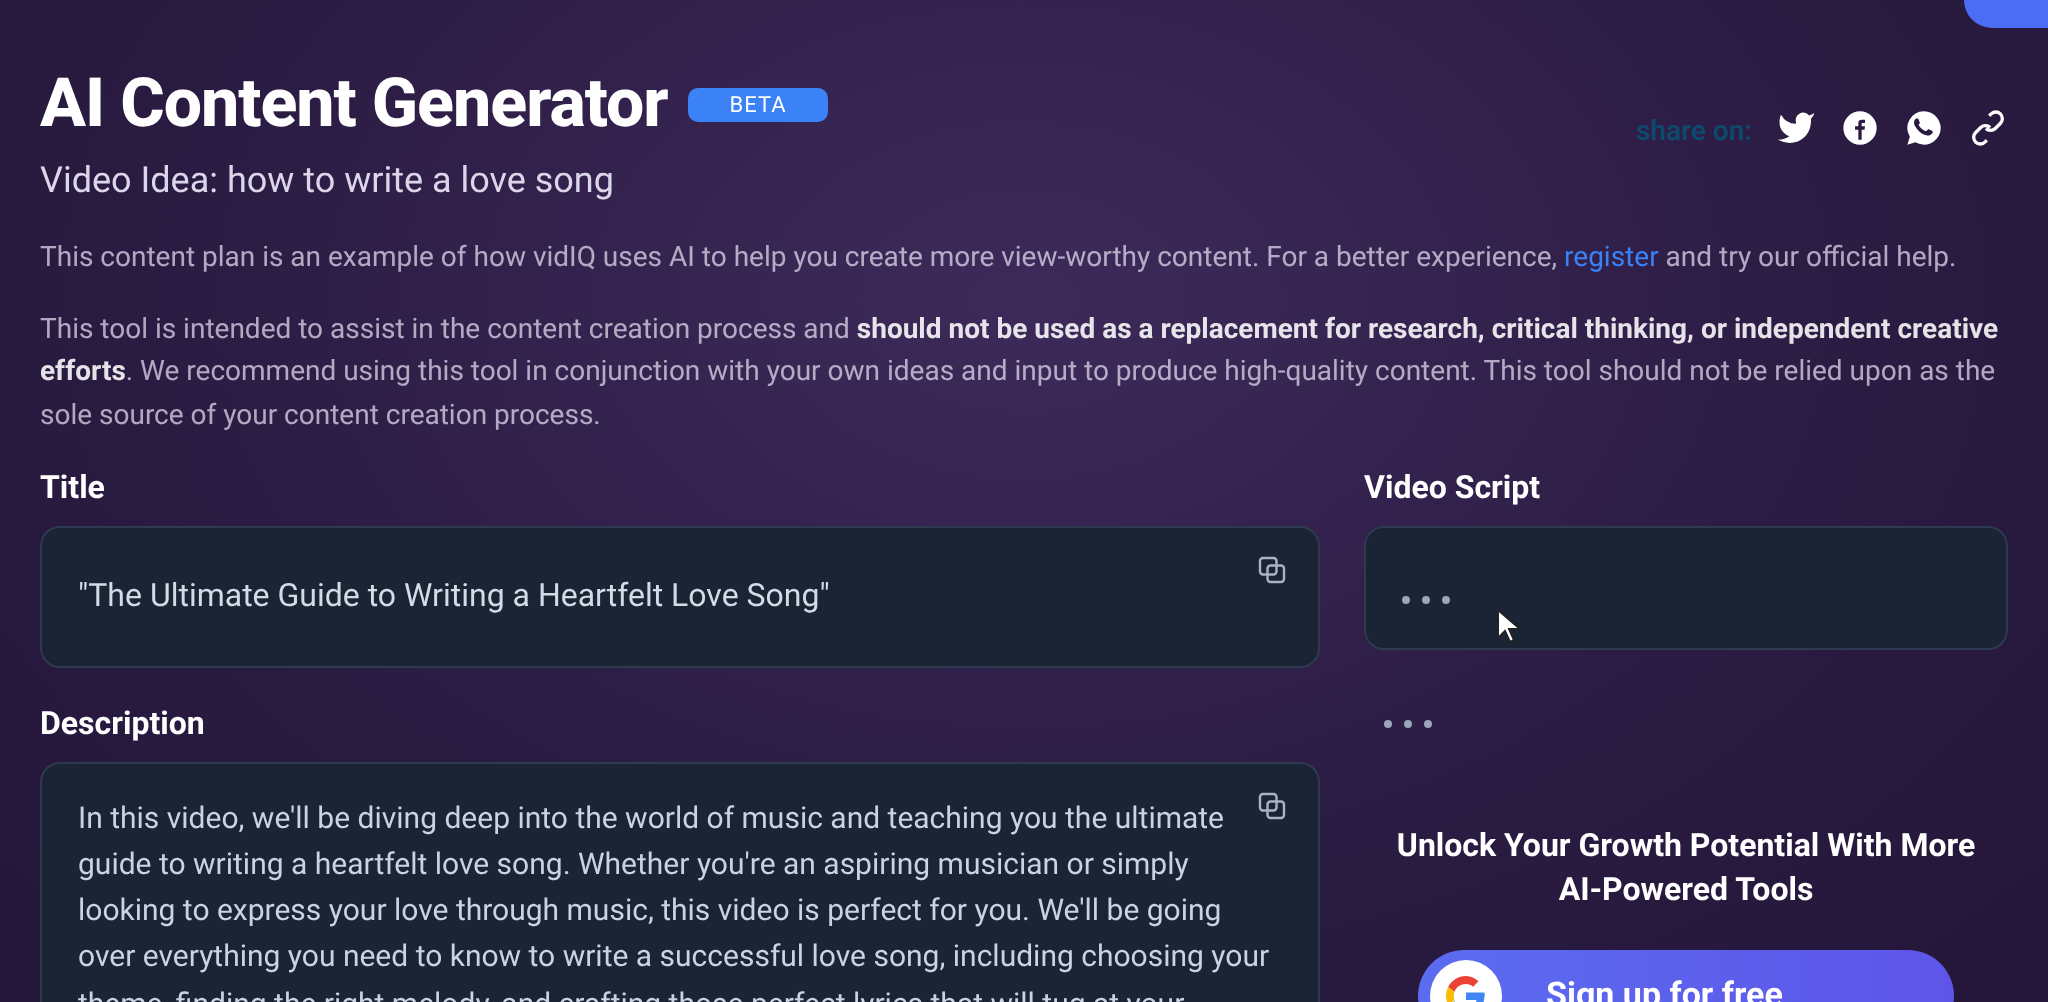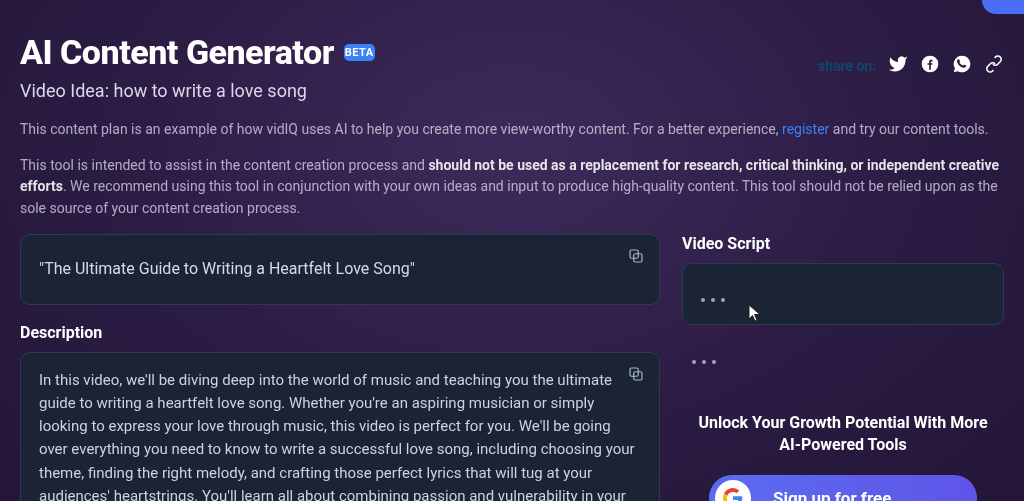--- a/index.html
+++ b/index.html
@@ -25,22 +25,22 @@
     font-weight: 800;
     display: inline-flex;
     align-items: center;
     gap: 10px;
     letter-spacing: -0.5px;
   }
   .beta {
     background: #3b82f6;
     color: #fff;
     font-size: 11px;
-    font-weight: 700;
-    padding: 2px 1px;
+    font-weight: 400;
+    padding: 2px 21px;
     border-radius: 5px;
     letter-spacing: 0.5px;
     vertical-align: middle;
   }
   .video-idea {
     font-size: 18px;
     font-weight: 400;
     color: #dcd6ea;
     margin-top: 8px;
   }
@@ -189,30 +189,31 @@
       <span>
         <svg viewBox="0 0 24 24">
             <path d="M10 13a5 5 0 0 0 7.07 0l3-3a5 5 0 1 0-7.07-7.07l-1 1 1.41 1.41 1-1a3 3 0 1 1 4.24 4.24l-3 3a3 3 0 0 1-4.24 0L10 13zm4-2a5 5 0 0 0-7.07 0l-3 3a5 5 0 1 0 7.07 7.07l1-1-1.41-1.41-1 1a3 3 0 1 1-4.24-4.24l3-3a3 3 0 0 1 4.24 0L14 11z"></path>
           </svg>
       </span>
     </div>
   </div>
 
   <div class="intro">
     <p>
-      <span>This content plan is an example of how vidIQ uses AI to help you create more view-worthy content. For a better experience, </span><a href="#">register</a><span> and try our content tools.</span>
+      <span>This content plan is an example of how vidIQ uses AI to help you create more view-worthy content. For a better experience, </span><a href="#">register</a><span> and try our official help.</span>
     </p>
     <p>
       <span>This tool is intended to assist in the content creation process and </span><strong>should not be used as a replacement for research, critical thinking, or independent creative efforts</strong><span>. We recommend using this tool in conjunction with your own ideas and input to produce high-quality content. This tool should not be relied upon as the sole source of your content creation process.</span>
     </p>
   </div>
 
   <div class="columns">
 
     <div class="col-left">
+      <div class="section-label">Title</div>
       <div class="card title-card">
         <span class="copy-icon">
           <svg viewBox="0 0 24 24">
               <rect x="9" y="9" width="11" height="11" rx="2"></rect>
               <rect x="4" y="4" width="11" height="11" rx="2"></rect>
             </svg>
         </span>
         <span>"The Ultimate Guide to Writing a Heartfelt Love Song"</span>
       </div>
 

